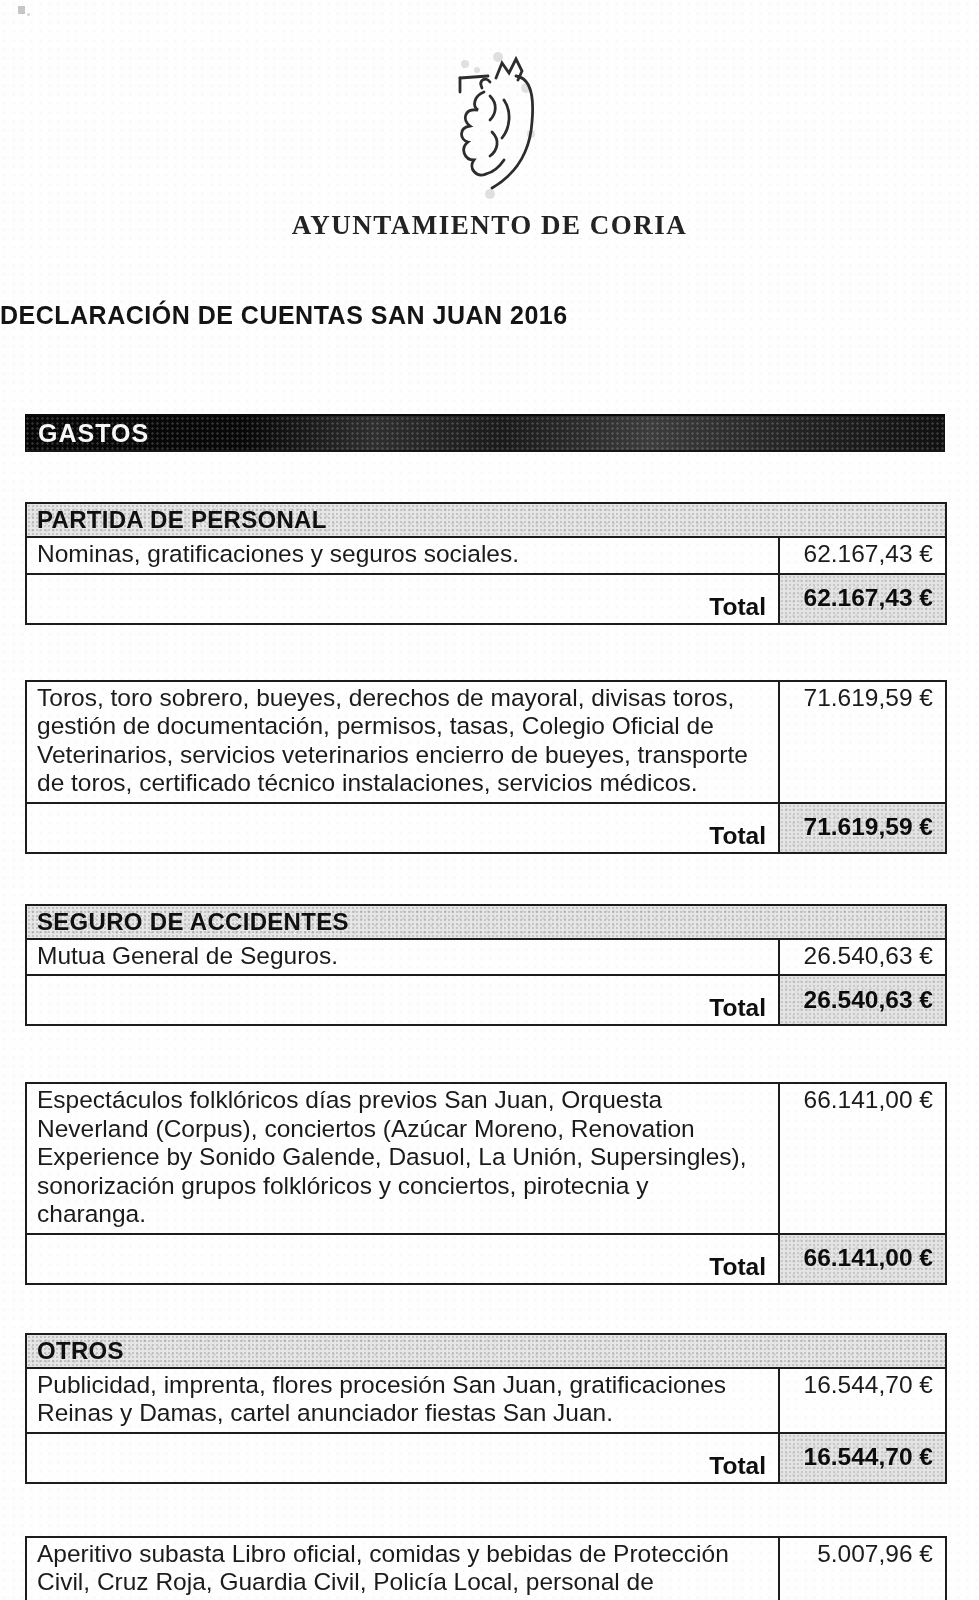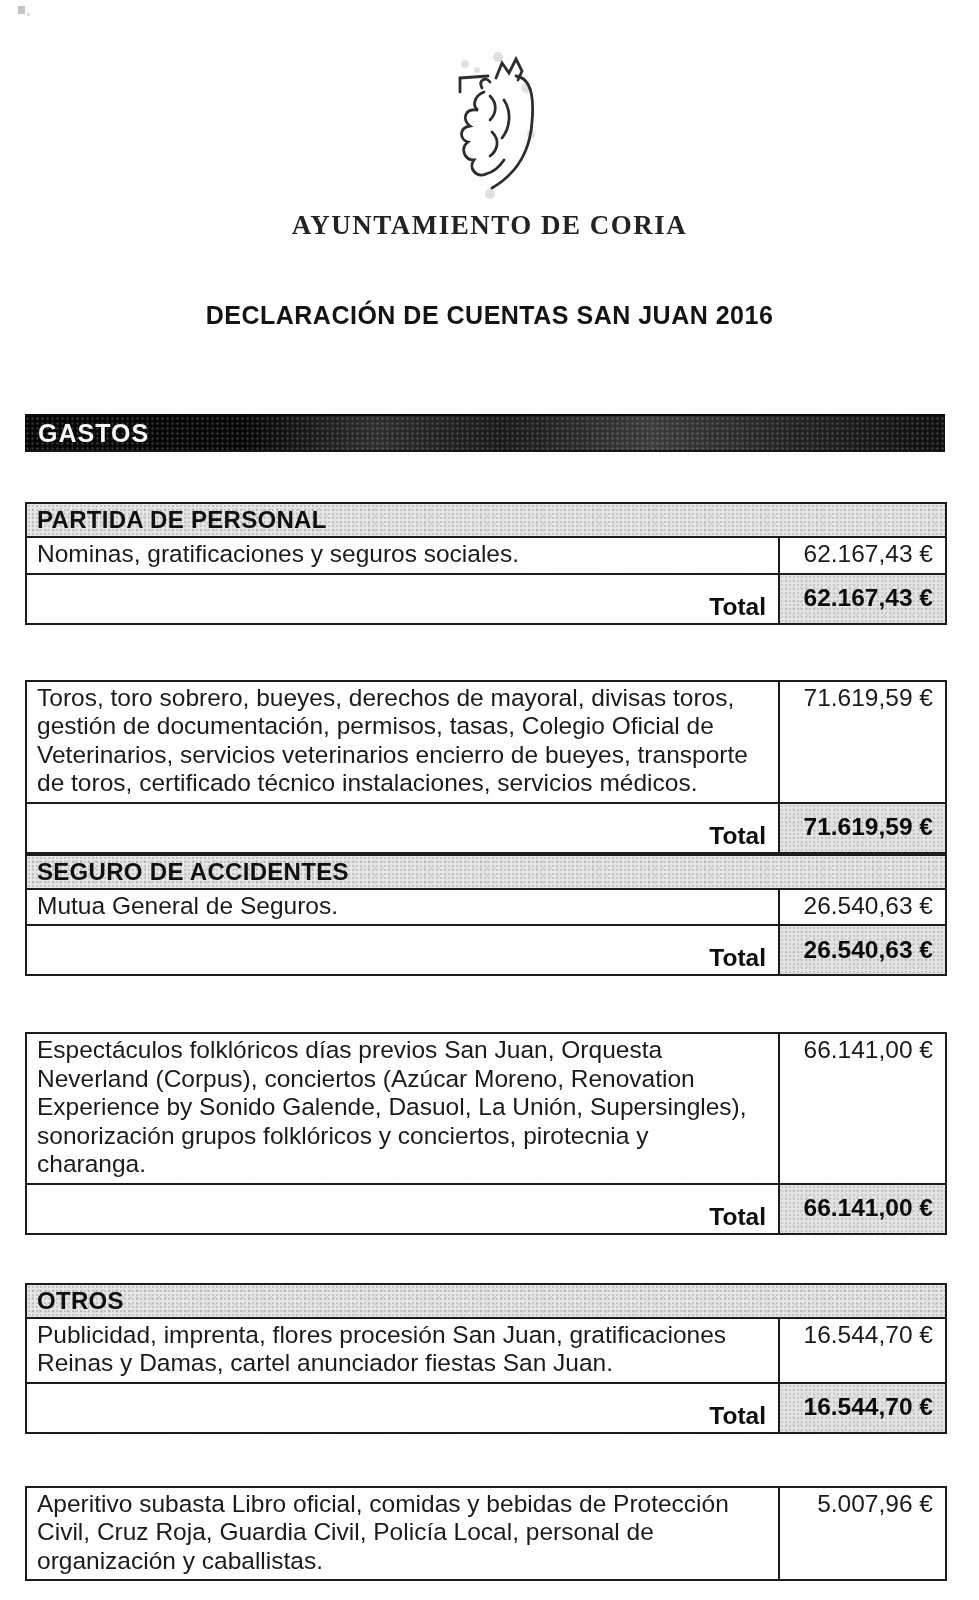--- a/index.html
+++ b/index.html
@@ -30,21 +30,21 @@
   .hdr{padding-top:50px;text-align:center;}
   .logo{display:block;margin:0 auto;}
   .orgname{
     margin-top:10px;
     font-family:"Liberation Serif","DejaVu Serif",serif;
     font-size:27px;font-weight:bold;letter-spacing:1.5px;
     color:#232323;
   }
 
   .doc-title{
-    margin:60px 0 0 0;text-align:center;
+    margin:60px 0 0 0;
     font-size:25px;font-weight:bold;letter-spacing:.5px;
     color:#141414;
   }
 
   
   .banner{
     margin:86px auto 0 25px;width:920px;height:34px;position:relative;
     background:
       radial-gradient(circle, rgba(255,255,255,0.16) 1px, transparent 1.5px) 0 0/5px 5px,
       linear-gradient(90deg,#060606 0%,#080808 24%,#2e2e2e 38%,#1a1a1a 52%,#3c3c3c 68%,#232323 84%,#101010 100%);
@@ -96,21 +96,21 @@
   .tamount{
     text-align:right;font-weight:bold;font-size:24.5px;
     padding:1px 12px 2px 4px;line-height:28px;color:#0c0c0c;
     background:
       radial-gradient(circle, rgba(0,0,0,0.12) 1px, transparent 1.4px) 0 0/4px 4px,
       radial-gradient(circle, rgba(0,0,0,0.07) 1px, transparent 1.6px) 3px 2px/7px 7px,
       #e4e4e4;
   }
   .mt-t1{margin-top:52px;}
   .mt-t2{margin-top:55px;}
-  .mt-t3{}
+  .mt-t3{margin-top:50px;}
   .mt-t4{margin-top:56px;}
   .mt-t5{margin-top:48px;}
   .mt-t6{margin-top:52px;}
 </style>
 </head>
 <body>
 
 <div class="page">
 
   <div class="artifact"></div>

